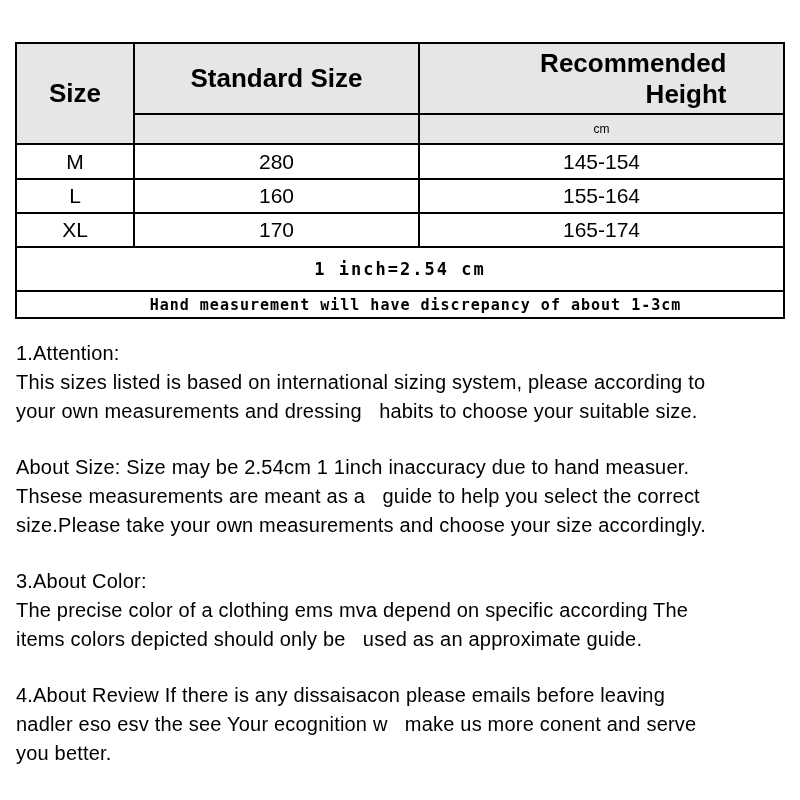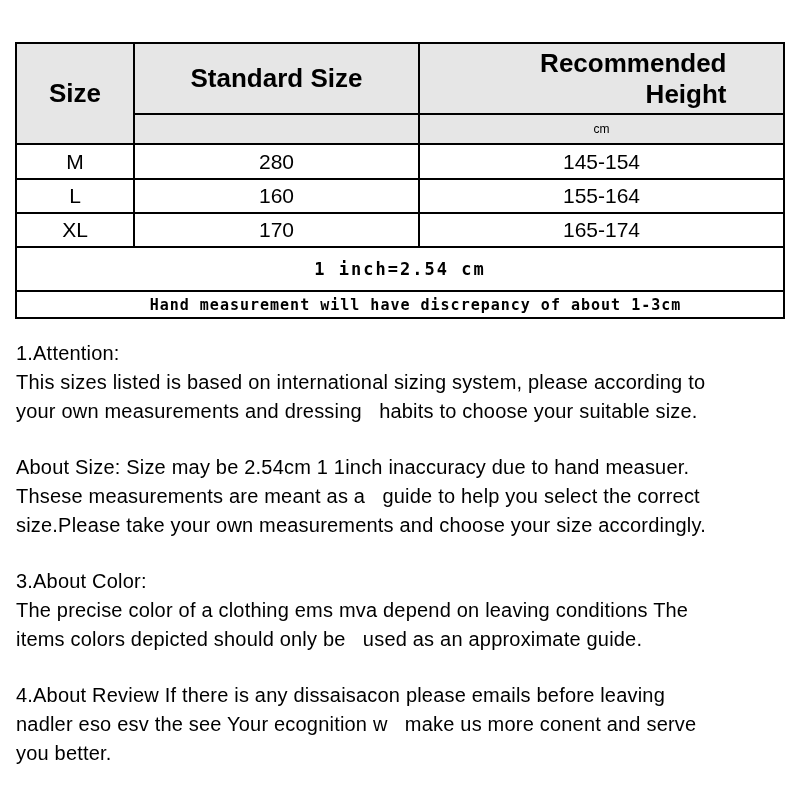--- a/index.html
+++ b/index.html
@@ -135,21 +135,21 @@
     </div>
 
     <div class="section">
       <div class="line">About Size: Size may be 2.54cm 1 1inch inaccuracy due to hand measuer.</div>
       <div class="line">Thsese measurements are meant as a   guide to help you select the correct</div>
       <div class="line">size.Please take your own measurements and choose your size accordingly.</div>
     </div>
 
     <div class="section">
       <div class="line">3.About Color:</div>
-      <div class="line">The precise color of a clothing ems mva depend on leaving conditions The</div>
+      <div class="line">The precise color of a clothing ems mva depend on specific according The</div>
       <div class="line">items colors depicted should only be   used as an approximate guide.</div>
     </div>
 
     <div class="section">
       <div class="line">4.About Review If there is any dissaisacon please emails before leaving</div>
       <div class="line">nadler eso esv the see Your ecognition w   make us more conent and serve</div>
       <div class="line">you better.</div>
     </div>
 
   </div>

